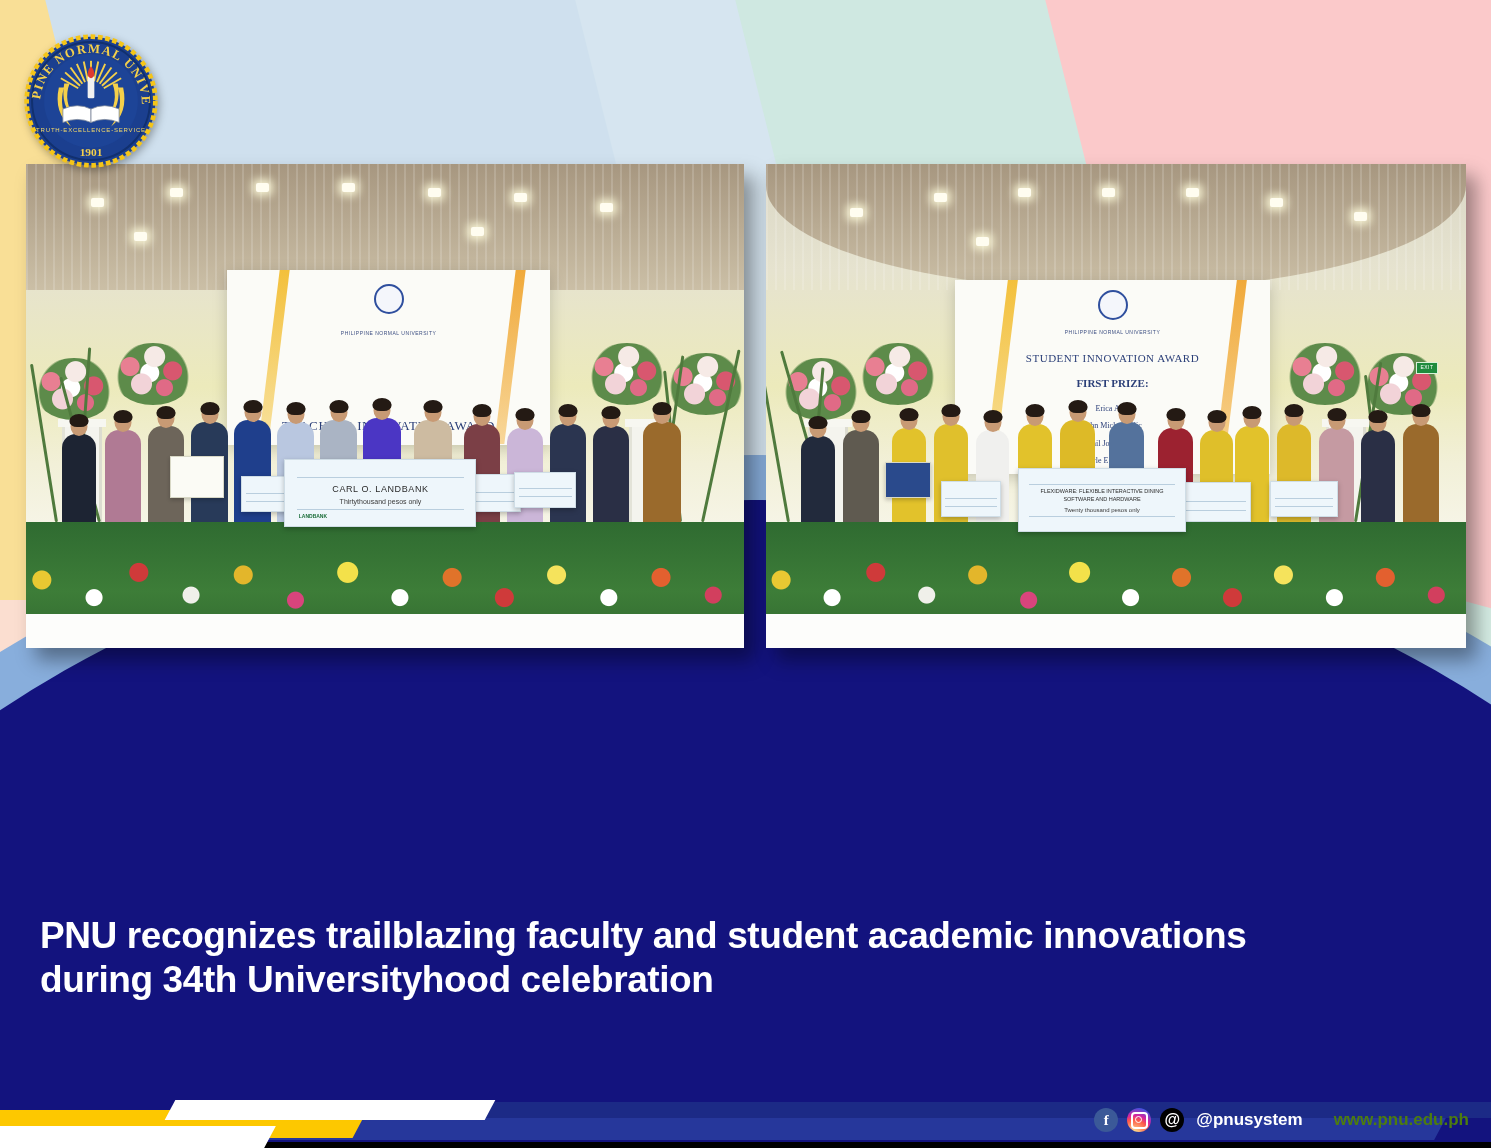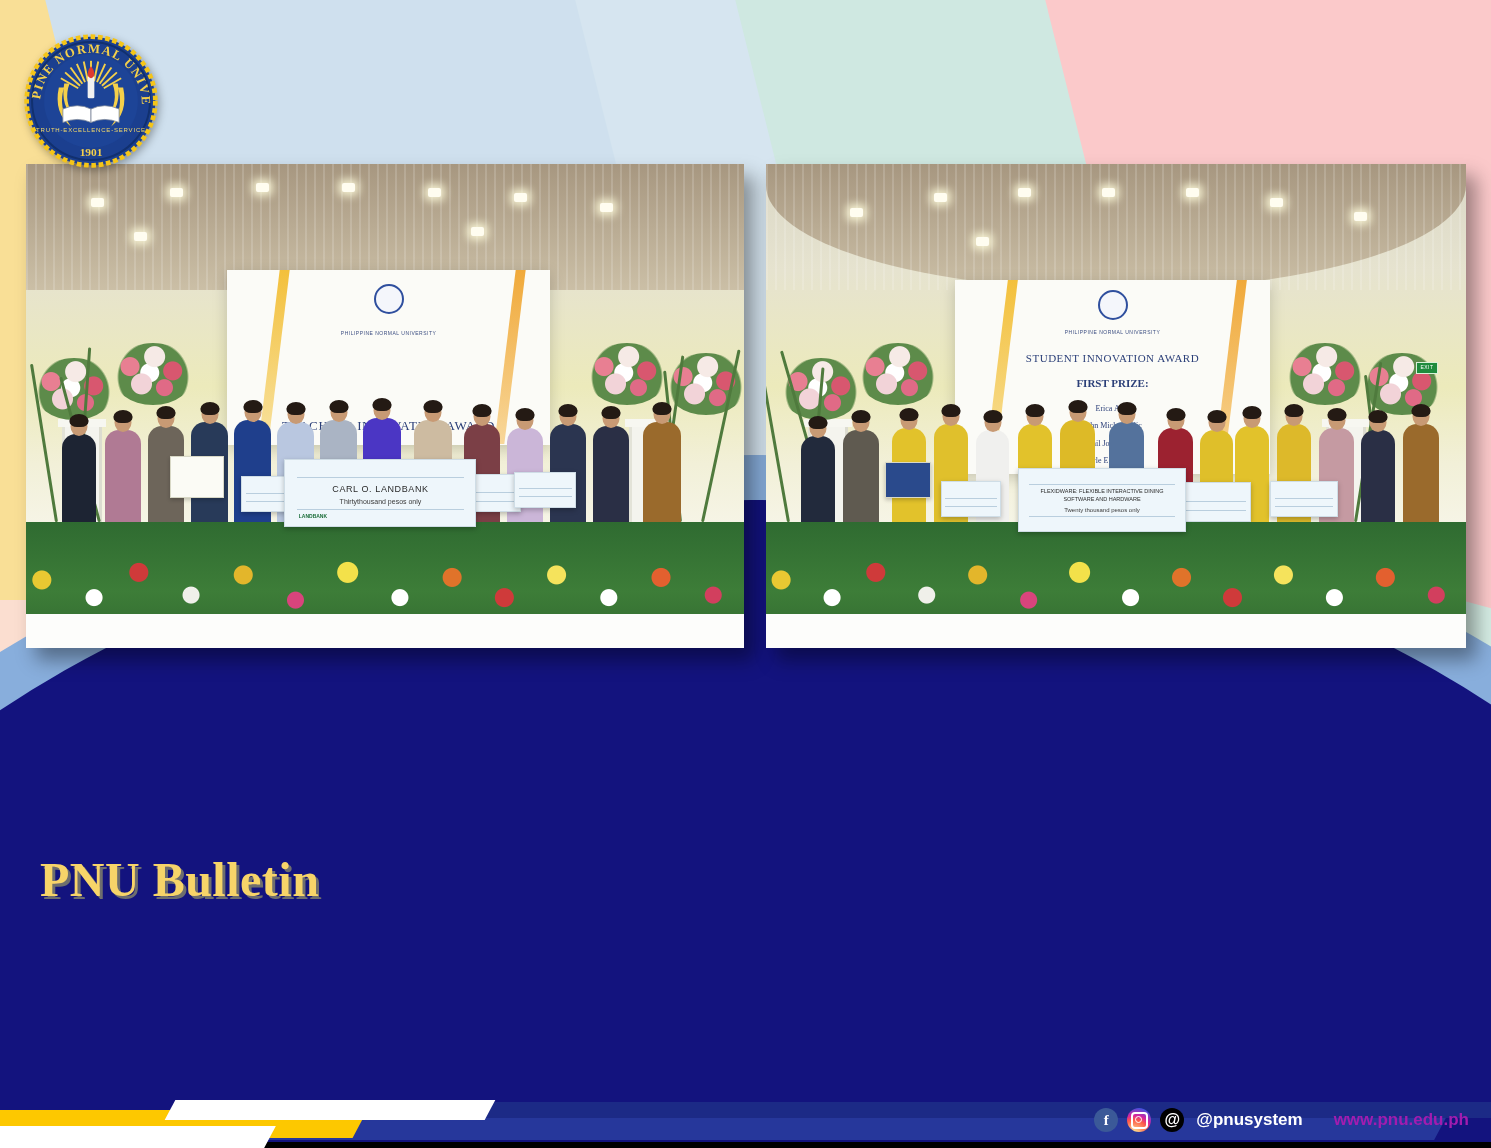--- a/index.html
+++ b/index.html
@@ -137,21 +137,21 @@
   .social{position:absolute;right:22px;bottom:16px;display:flex;align-items:center;gap:9px;z-index:10;}
   .sicon{width:24px;height:24px;border-radius:50%;display:flex;align-items:center;justify-content:center;
          font-weight:bold;font-size:15px;color:#fff;}
   .fb{background:#3b5998;font-family:"Liberation Serif",serif;}
   .ig{background:radial-gradient(circle at 30% 107%,#fdf497 0%,#fd5949 45%,#d6249f 60%,#285AEB 90%);}
   .ig .sq{width:13px;height:13px;border:2px solid #fff;border-radius:4px;position:relative;}
   .ig .sq:after{content:"";position:absolute;left:2.5px;top:2.5px;width:5px;height:5px;
                 border:1.5px solid #fff;border-radius:50%;}
   .th{background:#000;font-size:16px;}
   .handle{color:#fff;font-size:17px;font-weight:bold;margin-left:3px;}
-  .website{color:#a21caf;font-size:17px;font-weight:bold;margin-left:22px;}
+  .website{color:#4d7c0f;font-size:17px;font-weight:bold;margin-left:22px;}
 </style>
 </head>
 <body>
 
 <div id="poster">
 
   <div class="bg">
     <div class="bg-base"></div>
     <div class="stripe s-yellow"></div>
     <div class="stripe s-blue"></div>
@@ -449,22 +449,23 @@
     </div>
     <div class="check" style="left:72%;bottom:27%;width:66px;height:34px;">
       <div class="ln" style="top:46%"></div>
         <div class="ln" style="top:70%"></div>
     </div>
 
     <div class="floral"></div>
     <div class="tablecloth"></div>
   </div>
 
-  <div class="bulletin">PNU Bulletin</div>
   <div class="headline">
+    <div>PNU recognizes trailblazing faculty and student academic innovations</div>
+    <div>during 34th Universityhood celebration</div>
   </div>
 
   <div class="ribbons">
     <div class="rb rb-navy2"></div>
     <div class="rb rb-navy3"></div>
     <div class="rb rb-gold"></div>
     <div class="rb rb-white1"></div>
     <div class="rb rb-white2"></div>
   </div>
   <div class="baseline"></div>

